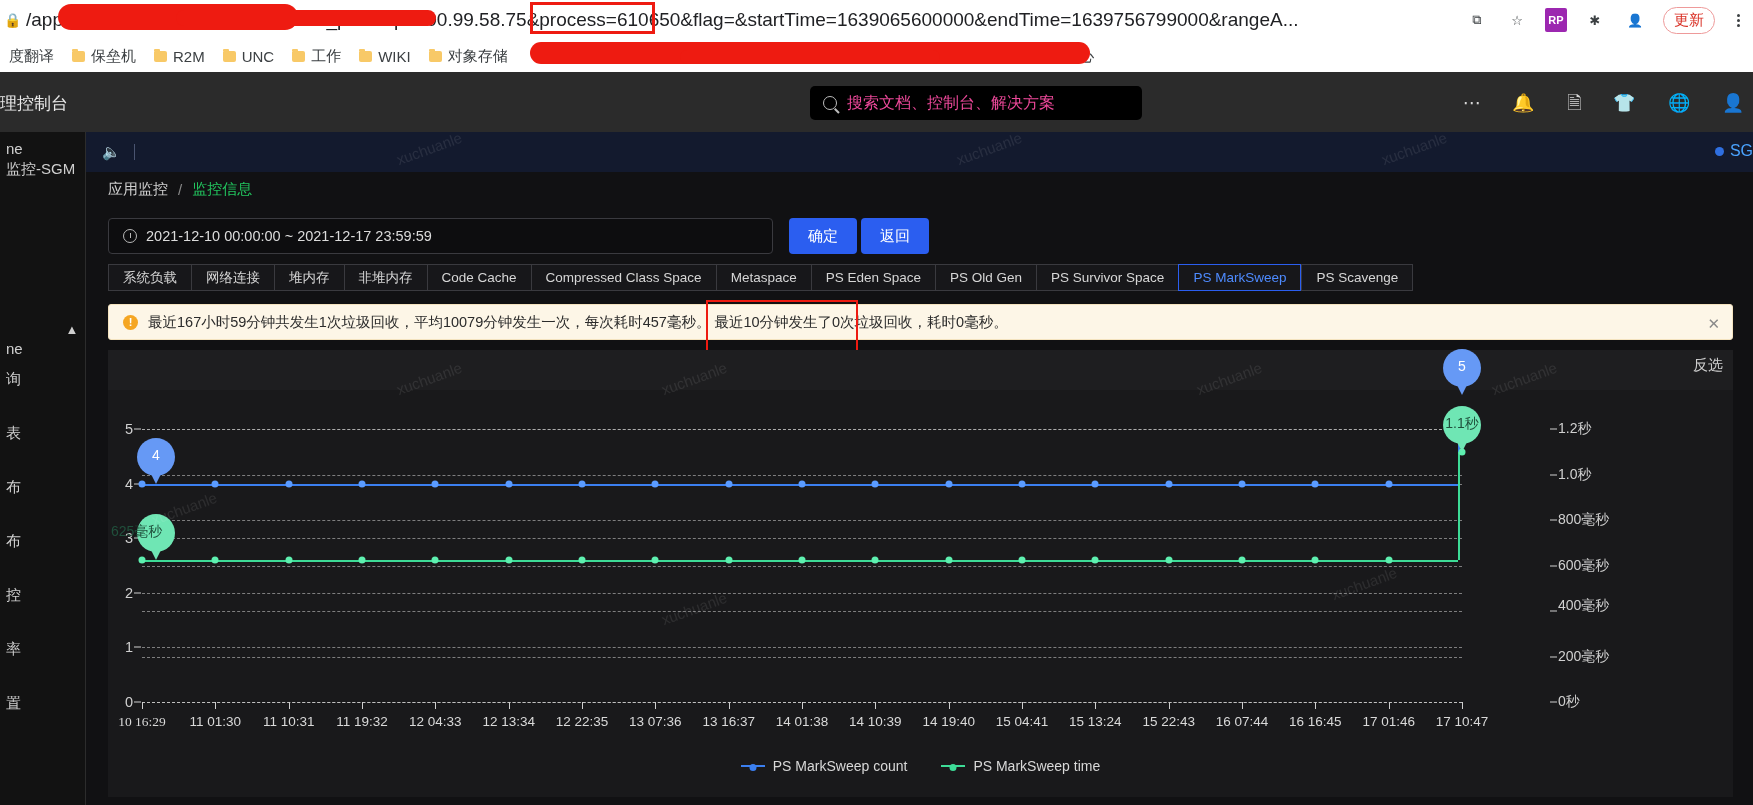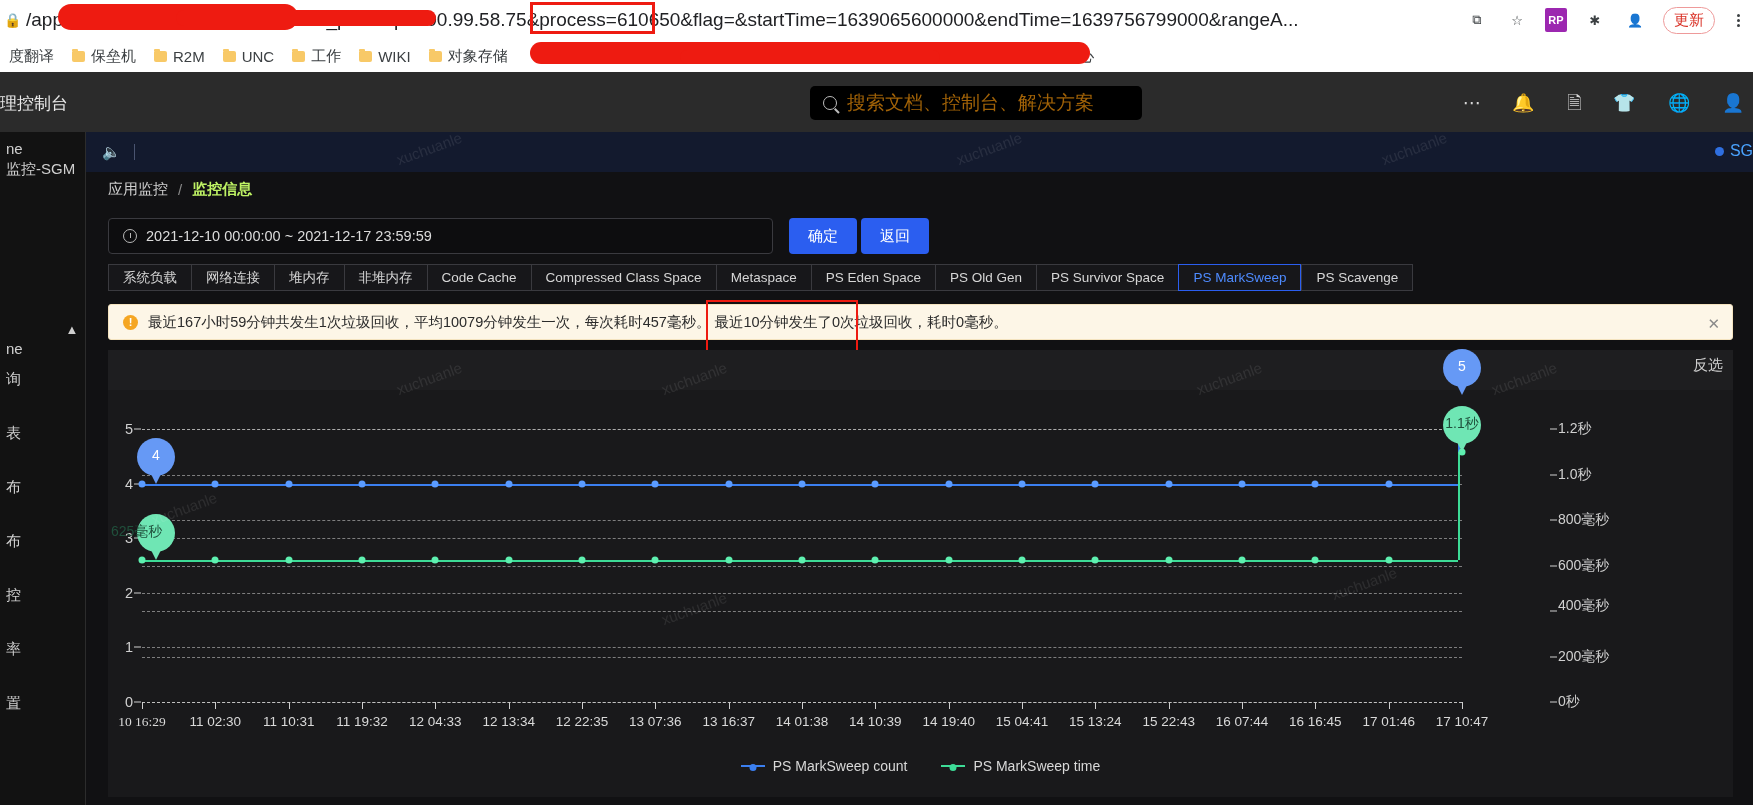--- a/index.html
+++ b/index.html
@@ -52,21 +52,21 @@
   .rl-ico::after { content: ""; position: absolute; left: 2px; top: 2px; width: 6px; height: 1.5px;
                    background: #3c4043; box-shadow: 0 3px 0 #3c4043, 0 6px 0 #3c4043; }
   .bm-right { position: absolute; right: 0; top: 40px; height: 32px; display: flex; align-items: center;
               padding-right: 6px; }
 
   
   .console-header { position: absolute; left: 0; top: 72px; width: 1753px; height: 60px; background: #2b2b2b; }
   .console-title { position: absolute; left: 0px; top: 20px; font-size: 17px; color: #e8e8e8; }
   .console-search { position: absolute; left: 810px; top: 14px; width: 332px; height: 34px; background: #000;
                     border-radius: 5px; display: flex; align-items: center; gap: 10px; padding: 0 13px; }
-  .console-search .ph { color: #a16207; font-size: 19px; }
+  .console-search .ph { color: #ec4899; font-size: 16px; }
   .search-glyph { width: 14px; height: 14px; border: 1.6px solid #bdbdbd; border-radius: 50%; position: relative; }
   .search-glyph::after { content: ""; position: absolute; right: -4px; bottom: -3px; width: 6px; height: 1.6px;
                          background: #bdbdbd; transform: rotate(45deg); }
   .console-icons { position: absolute; right: 8px; top: 14px; height: 34px; display: flex; align-items: center;
                    gap: 32px; color: #d8d8d8; }
   .ci { font-size: 18px; line-height: 1; }
 
   
   .left-rail { position: absolute; left: 0; top: 132px; width: 86px; height: 673px; background: #121212;
                border-right: 1px solid #2c2c2c; }
@@ -81,21 +81,21 @@
   .speaker { width: 18px; height: 18px; position: relative; color: #dcdcdc; font-size: 15px; }
   .topbar-divider { width: 1px; height: 16px; background: #4a5470; margin-left: 14px; }
   .sg-badge { position: absolute; right: 0px; top: 10px; display: flex; align-items: center; gap: 6px;
               color: #4aa3ff; font-size: 16px; }
   .sg-dot { width: 9px; height: 9px; border-radius: 50%; background: #2f6fe0; }
 
   .breadcrumb { position: absolute; left: 22px; top: 48px; font-size: 15px; display: flex; gap: 10px;
                 align-items: center; }
   .bc-1 { color: #cfcfcf; }
   .bc-sep { color: #8a8a8a; }
-  .bc-2 { color: #bef264; font-weight: bold; }
+  .bc-2 { color: #22c55e; font-weight: normal; }
 
   .date-input { position: absolute; left: 22px; top: 86px; width: 665px; height: 36px; background: #0d0d0f;
                 border: 1px solid #3a3a3f; border-radius: 4px; display: flex; align-items: center; gap: 9px;
                 padding: 0 14px; color: #dcdcdc; font-size: 14.5px; }
   .clock-ico { width: 14px; height: 14px; border: 1.4px solid #b9b9b9; border-radius: 50%; position: relative; }
   .clock-ico::after { content: ""; position: absolute; left: 5.5px; top: 2.5px; width: 1.2px; height: 5px;
                       background: #b9b9b9; }
   .btn { position: absolute; top: 86px; height: 36px; border-radius: 4px; border: none; color: #fff;
          font-size: 15px; display: flex; align-items: center; justify-content: center; cursor: pointer; }
   .btn-primary { left: 703px; width: 68px; background: #2b5ef0; }
@@ -358,21 +358,21 @@
             <div class="gridline" style="top: 254.545px;"></div>
             <div class="y-right-tick" style="top: 254.545px;"></div>
             <div class="y-right-lab" style="top: 254.545px;">200毫秒</div>
             <div class="gridline" style="top: 300px;"></div>
             <div class="y-right-tick" style="top: 300px;"></div>
             <div class="y-right-lab" style="top: 300px;">0秒</div>
             <div class="x-axis-line"></div>
             <div class="x-tick" style="left: 0px;"></div>
             <div class="x-lab" style="left: 0px; font-family: Liberation Serif, serif;">10 16:29</div>
             <div class="x-tick" style="left: 73.3333px;"></div>
-            <div class="x-lab" style="left: 73.3333px;">11 02:30</div>
+            <div class="x-lab" style="left: 73.3333px;">11 01:30</div>
             <div class="x-tick" style="left: 146.667px;"></div>
             <div class="x-lab" style="left: 146.667px;">11 10:31</div>
             <div class="x-tick" style="left: 220px;"></div>
             <div class="x-lab" style="left: 220px;">11 19:32</div>
             <div class="x-tick" style="left: 293.333px;"></div>
             <div class="x-lab" style="left: 293.333px;">12 04:33</div>
             <div class="x-tick" style="left: 366.667px;"></div>
             <div class="x-lab" style="left: 366.667px;">12 13:34</div>
             <div class="x-tick" style="left: 440px;"></div>
             <div class="x-lab" style="left: 440px;">12 22:35</div>

